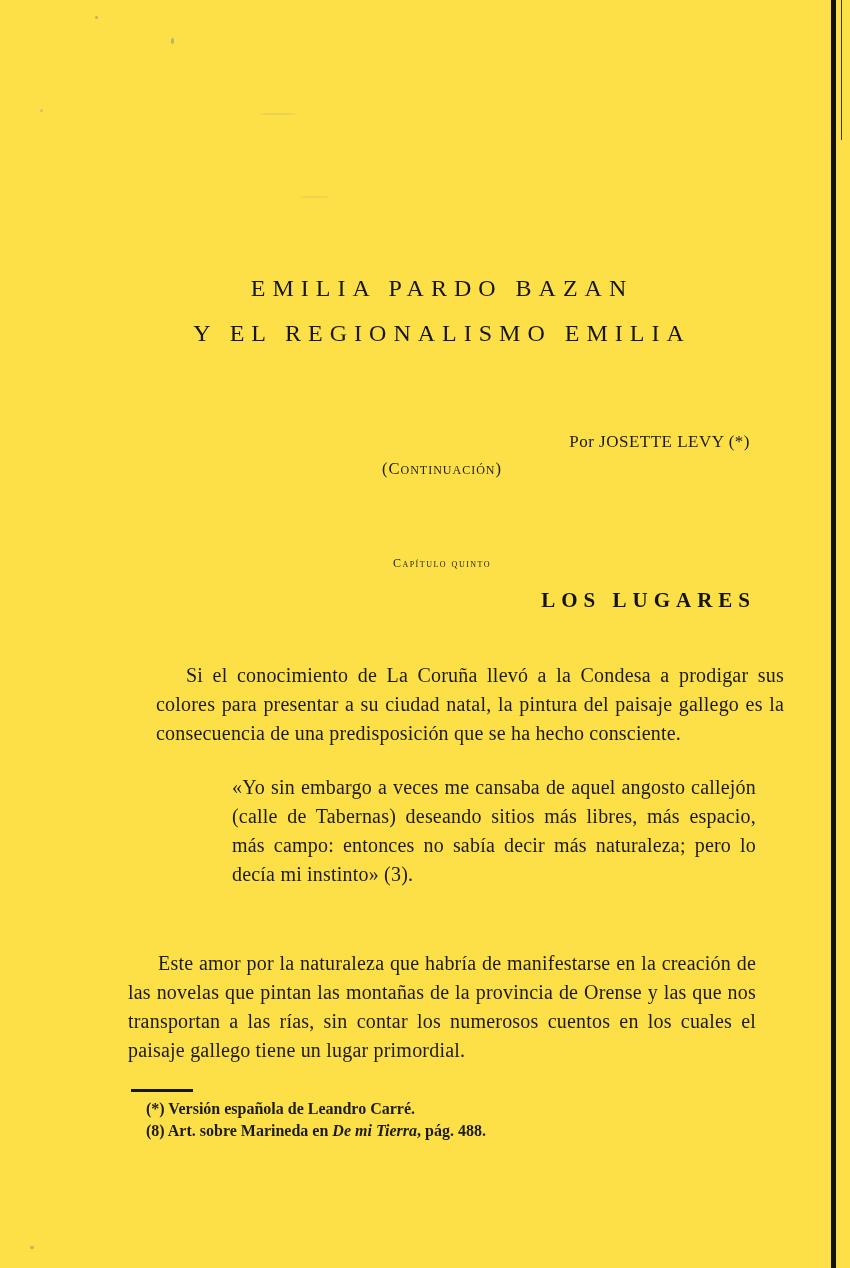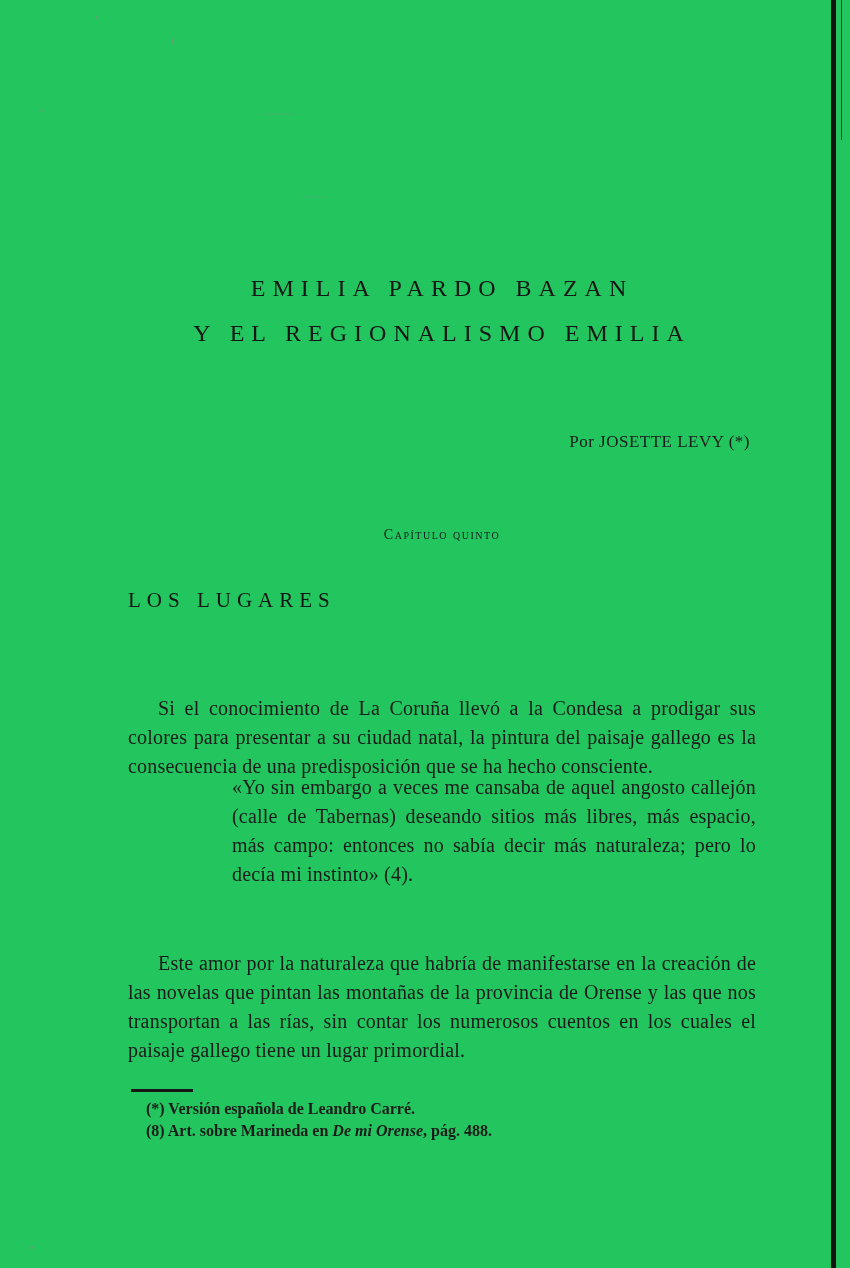--- a/index.html
+++ b/index.html
@@ -4,21 +4,21 @@
 <style>
   html, body {
     margin: 0;
     padding: 0;
     background: #e9e8e4;
   }
   .page {
     position: relative;
     width: 850px;
     height: 1268px;
-    background: #22c55e;
+    background: #fde047;
     font-family: "Liberation Serif", "DejaVu Serif", serif;
     color: #1b1b1b;
     overflow: hidden;
   }
   
   .edge-line {
     position: absolute;
     top: 0;
     right: 14px;
     width: 5px;
@@ -57,42 +57,42 @@
     margin-top: 44px;
   }
   .continuation {
     top: 459px;
     text-align: center;
     font-size: 16.5px;
     font-variant: small-caps;
     letter-spacing: 1px;
   }
   .chapter {
-    top: 527px;
+    top: 556px;
     text-align: center;
-    font-size: 14px;
+    font-size: 12px;
     font-variant: small-caps;
     letter-spacing: 1.5px;
   }
   .section-title {
     top: 588px;
-    text-align: left;
+    text-align: right;
     font-size: 21px;
-    font-weight: normal;
+    font-weight: bold;
     letter-spacing: 6px;
     color: #141414;
   }
   .body-para {
     font-size: 20px;
     line-height: 29px;
     text-align: justify;
     text-indent: 30px;
     letter-spacing: 0.2px;
   }
-  .para-1 { top: 674px; }
+  .para-1 { top: 641px; margin-left: 28px; }
   .quote {
     position: absolute;
     left: 232px;
     width: 524px;
     top: 773px;
     font-size: 20px;
     line-height: 29px;
     text-align: justify;
     letter-spacing: 0.2px;
   }
@@ -141,34 +141,35 @@
   <span class="speck s5"></span>
   <span class="speck s6"></span>
 
   <div class="abs title">
     <div>EMILIA PARDO BAZAN</div>
     <div>Y EL REGIONALISMO EMILIA</div>
   </div>
 
   <div class="abs byline">Por JOSETTE LEVY (*)</div>
 
+  <div class="abs continuation">(Continuación)</div>
 
   <div class="abs chapter">Capítulo quinto</div>
 
   <div class="abs section-title">LOS LUGARES</div>
 
   <p class="abs body-para para-1">Si el conocimiento de La Coruña llevó a la Condesa a prodigar sus colores para presentar a su ciudad natal, la pintura del paisaje gallego es la consecuencia de una predisposición que se ha hecho consciente.</p>
 
-  <div class="quote">«Yo sin embargo a veces me cansaba de aquel angosto callejón (calle de Tabernas) deseando sitios más libres, más espacio, más campo: entonces no sabía decir más naturaleza; pero lo decía mi instinto» (4).</div>
+  <div class="quote">«Yo sin embargo a veces me cansaba de aquel angosto callejón (calle de Tabernas) deseando sitios más libres, más espacio, más campo: entonces no sabía decir más naturaleza; pero lo decía mi instinto» (3).</div>
 
   <p class="abs body-para para-2">Este amor por la naturaleza que habría de manifestarse en la creación de las novelas que pintan las montañas de la provincia de Orense y las que nos transportan a las rías, sin contar los numerosos cuentos en los cuales el paisaje gallego tiene un lugar primordial.</p>
 
   <div class="footnote-rule"></div>
 
   <div class="abs footnotes">
     <div class="footnote-line">(*)  Versión española de Leandro Carré.</div>
-    <div class="footnote-line"><span>(8)  Art. sobre Marineda en </span><span class="italic">De mi Orense</span><span>, pág. 488.</span></div>
+    <div class="footnote-line"><span>(8)  Art. sobre Marineda en </span><span class="italic">De mi Tierra</span><span>, pág. 488.</span></div>
   </div>
 
   <div class="edge-line"></div>
   <div class="edge-line-thin"></div>
 
 </div>
 
 </body></html>

